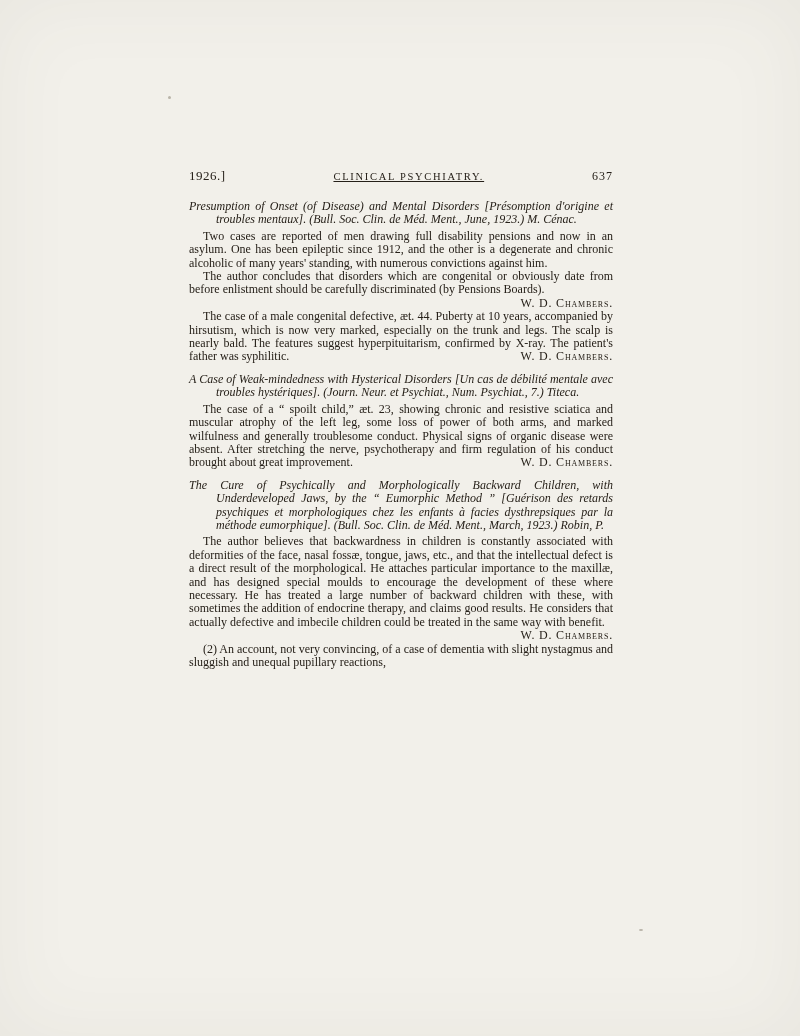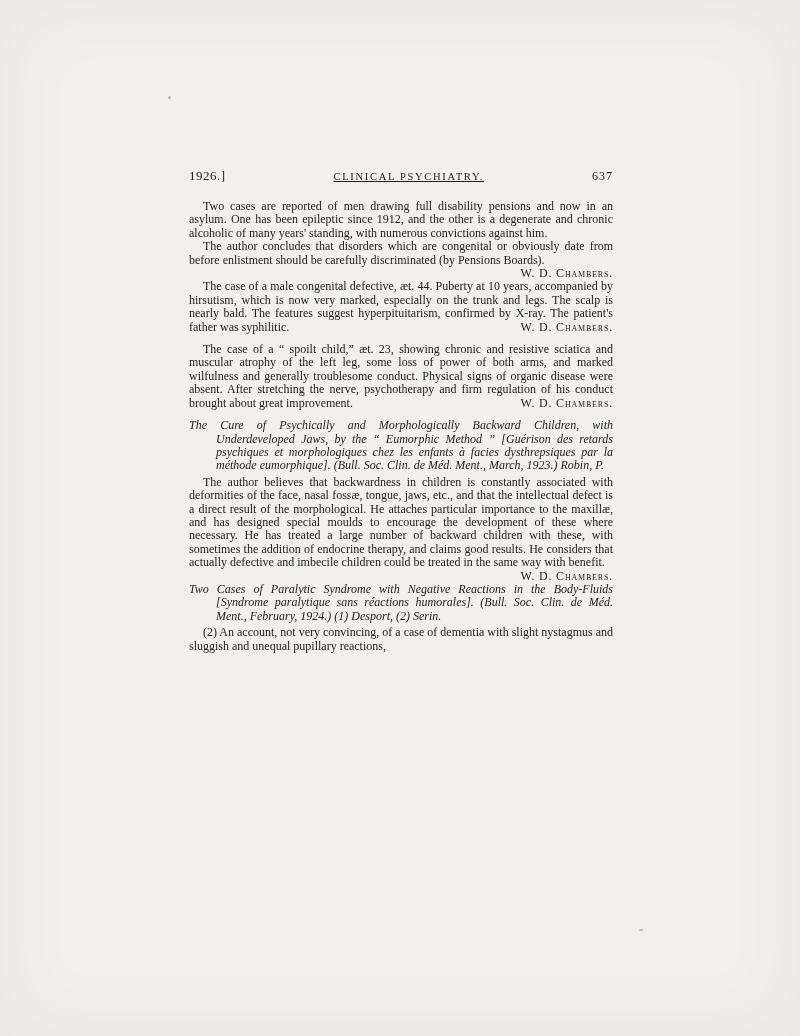--- a/index.html
+++ b/index.html
@@ -73,36 +73,37 @@
 
   <div class="content">
 
     <div class="page-header">
       <span class="year">1926.]</span>
       <span class="running-title">CLINICAL PSYCHIATRY.</span>
       <span class="page-number">637</span>
     </div>
 
     <article class="entry">
+      <p class="entry-title">Presumption of Onset (of Disease) and Mental Disorders [Présomption d'origine et troubles mentaux].  (Bull. Soc. Clin. de Méd. Ment., June, 1923.)   M. Cénac.</p>
       <p class="para">Two cases are reported of men drawing full disability pensions and now in an asylum.  One has been epileptic since 1912, and the other is a degenerate and chronic alcoholic of many years' standing, with numerous convictions against him.</p>
       <p class="para"><span>The author concludes that disorders which are congenital or obviously date from before enlistment should be carefully discriminated (by Pensions Boards).</span> <span class="sig">W. D. Chambers.</span></p>
     </article>
 
     <article class="entry">
       <p class="para"><span>The case of a male congenital defective, æt. 44.  Puberty at 10 years, accompanied by hirsutism, which is now very marked, especially on the trunk and legs.  The scalp is nearly bald.  The features suggest hyperpituitarism, confirmed by X-ray.  The patient's father was syphilitic.</span> <span class="sig">W. D. Chambers.</span></p>
     </article>
 
     <article class="entry">
+      <p class="entry-title">A Case of Weak-mindedness with Hysterical Disorders [Un cas de débilité mentale avec troubles hystériques].  (Journ. Neur. et Psychiat., Num. Psychiat., 7.)   Titeca.</p>
       <p class="para"><span>The case of a “ spoilt child,” æt. 23, showing chronic and resistive sciatica and muscular atrophy of the left leg, some loss of power of both arms, and marked wilfulness and generally troublesome conduct.  Physical signs of organic disease were absent.  After stretching the nerve, psychotherapy and firm regulation of his conduct brought about great improvement.</span> <span class="sig">W. D. Chambers.</span></p>
     </article>
 
     <article class="entry">
       <p class="entry-title">The Cure of Psychically and Morphologically Backward Children, with Underdeveloped Jaws, by the “ Eumorphic Method ” [Guérison des retards psychiques et morphologiques chez les enfants à facies dysthrepsiques par la méthode eumorphique].  (Bull. Soc. Clin. de Méd. Ment., March, 1923.)   Robin, P.</p>
       <p class="para"><span>The author believes that backwardness in children is constantly associated with deformities of the face, nasal fossæ, tongue, jaws, etc., and that the intellectual defect is a direct result of the morphological.  He attaches particular importance to the maxillæ, and has designed special moulds to encourage the development of these where necessary.  He has treated a large number of backward children with these, with sometimes the addition of endocrine therapy, and claims good results.  He considers that actually defective and imbecile children could be treated in the same way with benefit.</span> <span class="sig">W. D. Chambers.</span></p>
     </article>
 
     <article class="entry">
-      <p class="entry-title">Two Cases of Paralytic Syndrome with Negative Reactions in the Body-Fluids [Syndrome paralytique sans réactions humorales].  (Bull. Soc. Clin. de Méd. Ment., February, 1924.)  (1) Desport, (2) Serin.</p>
       <p class="para">(2) An account, not very convincing, of a case of dementia with slight nystagmus and sluggish and unequal pupillary reactions,</p>
     </article>
 
   </div>
 </div>
 
 </body></html>

